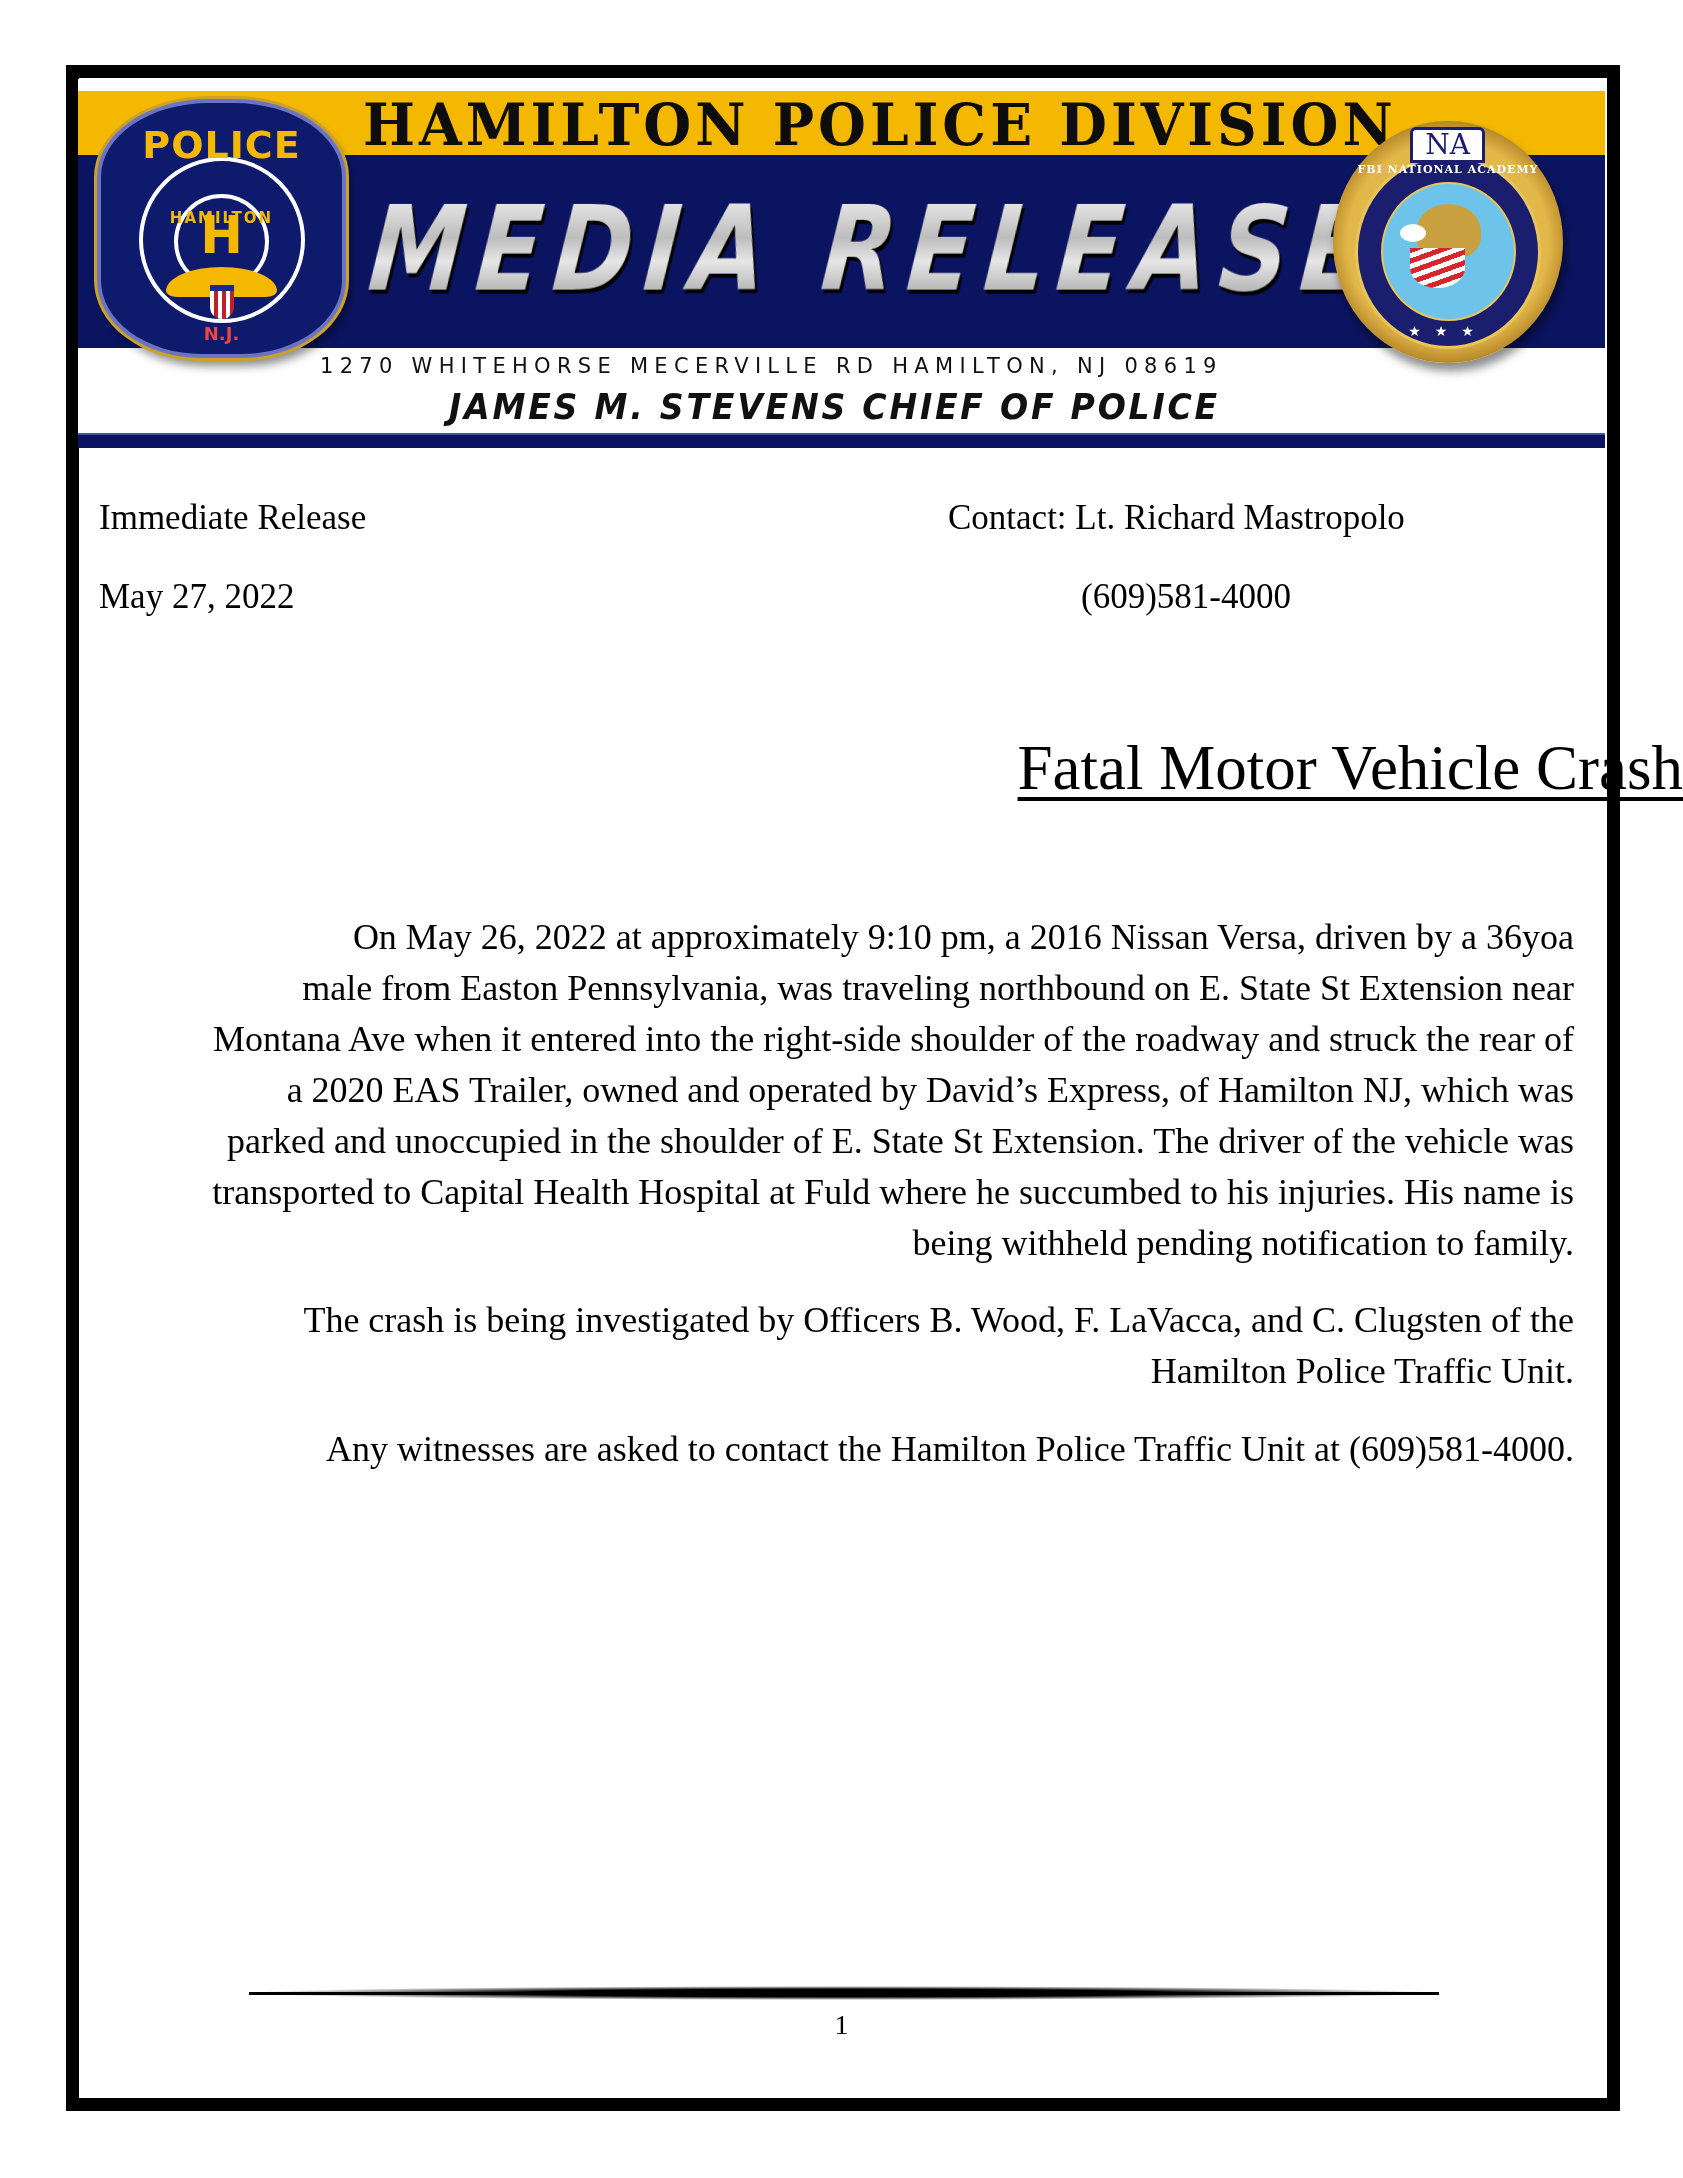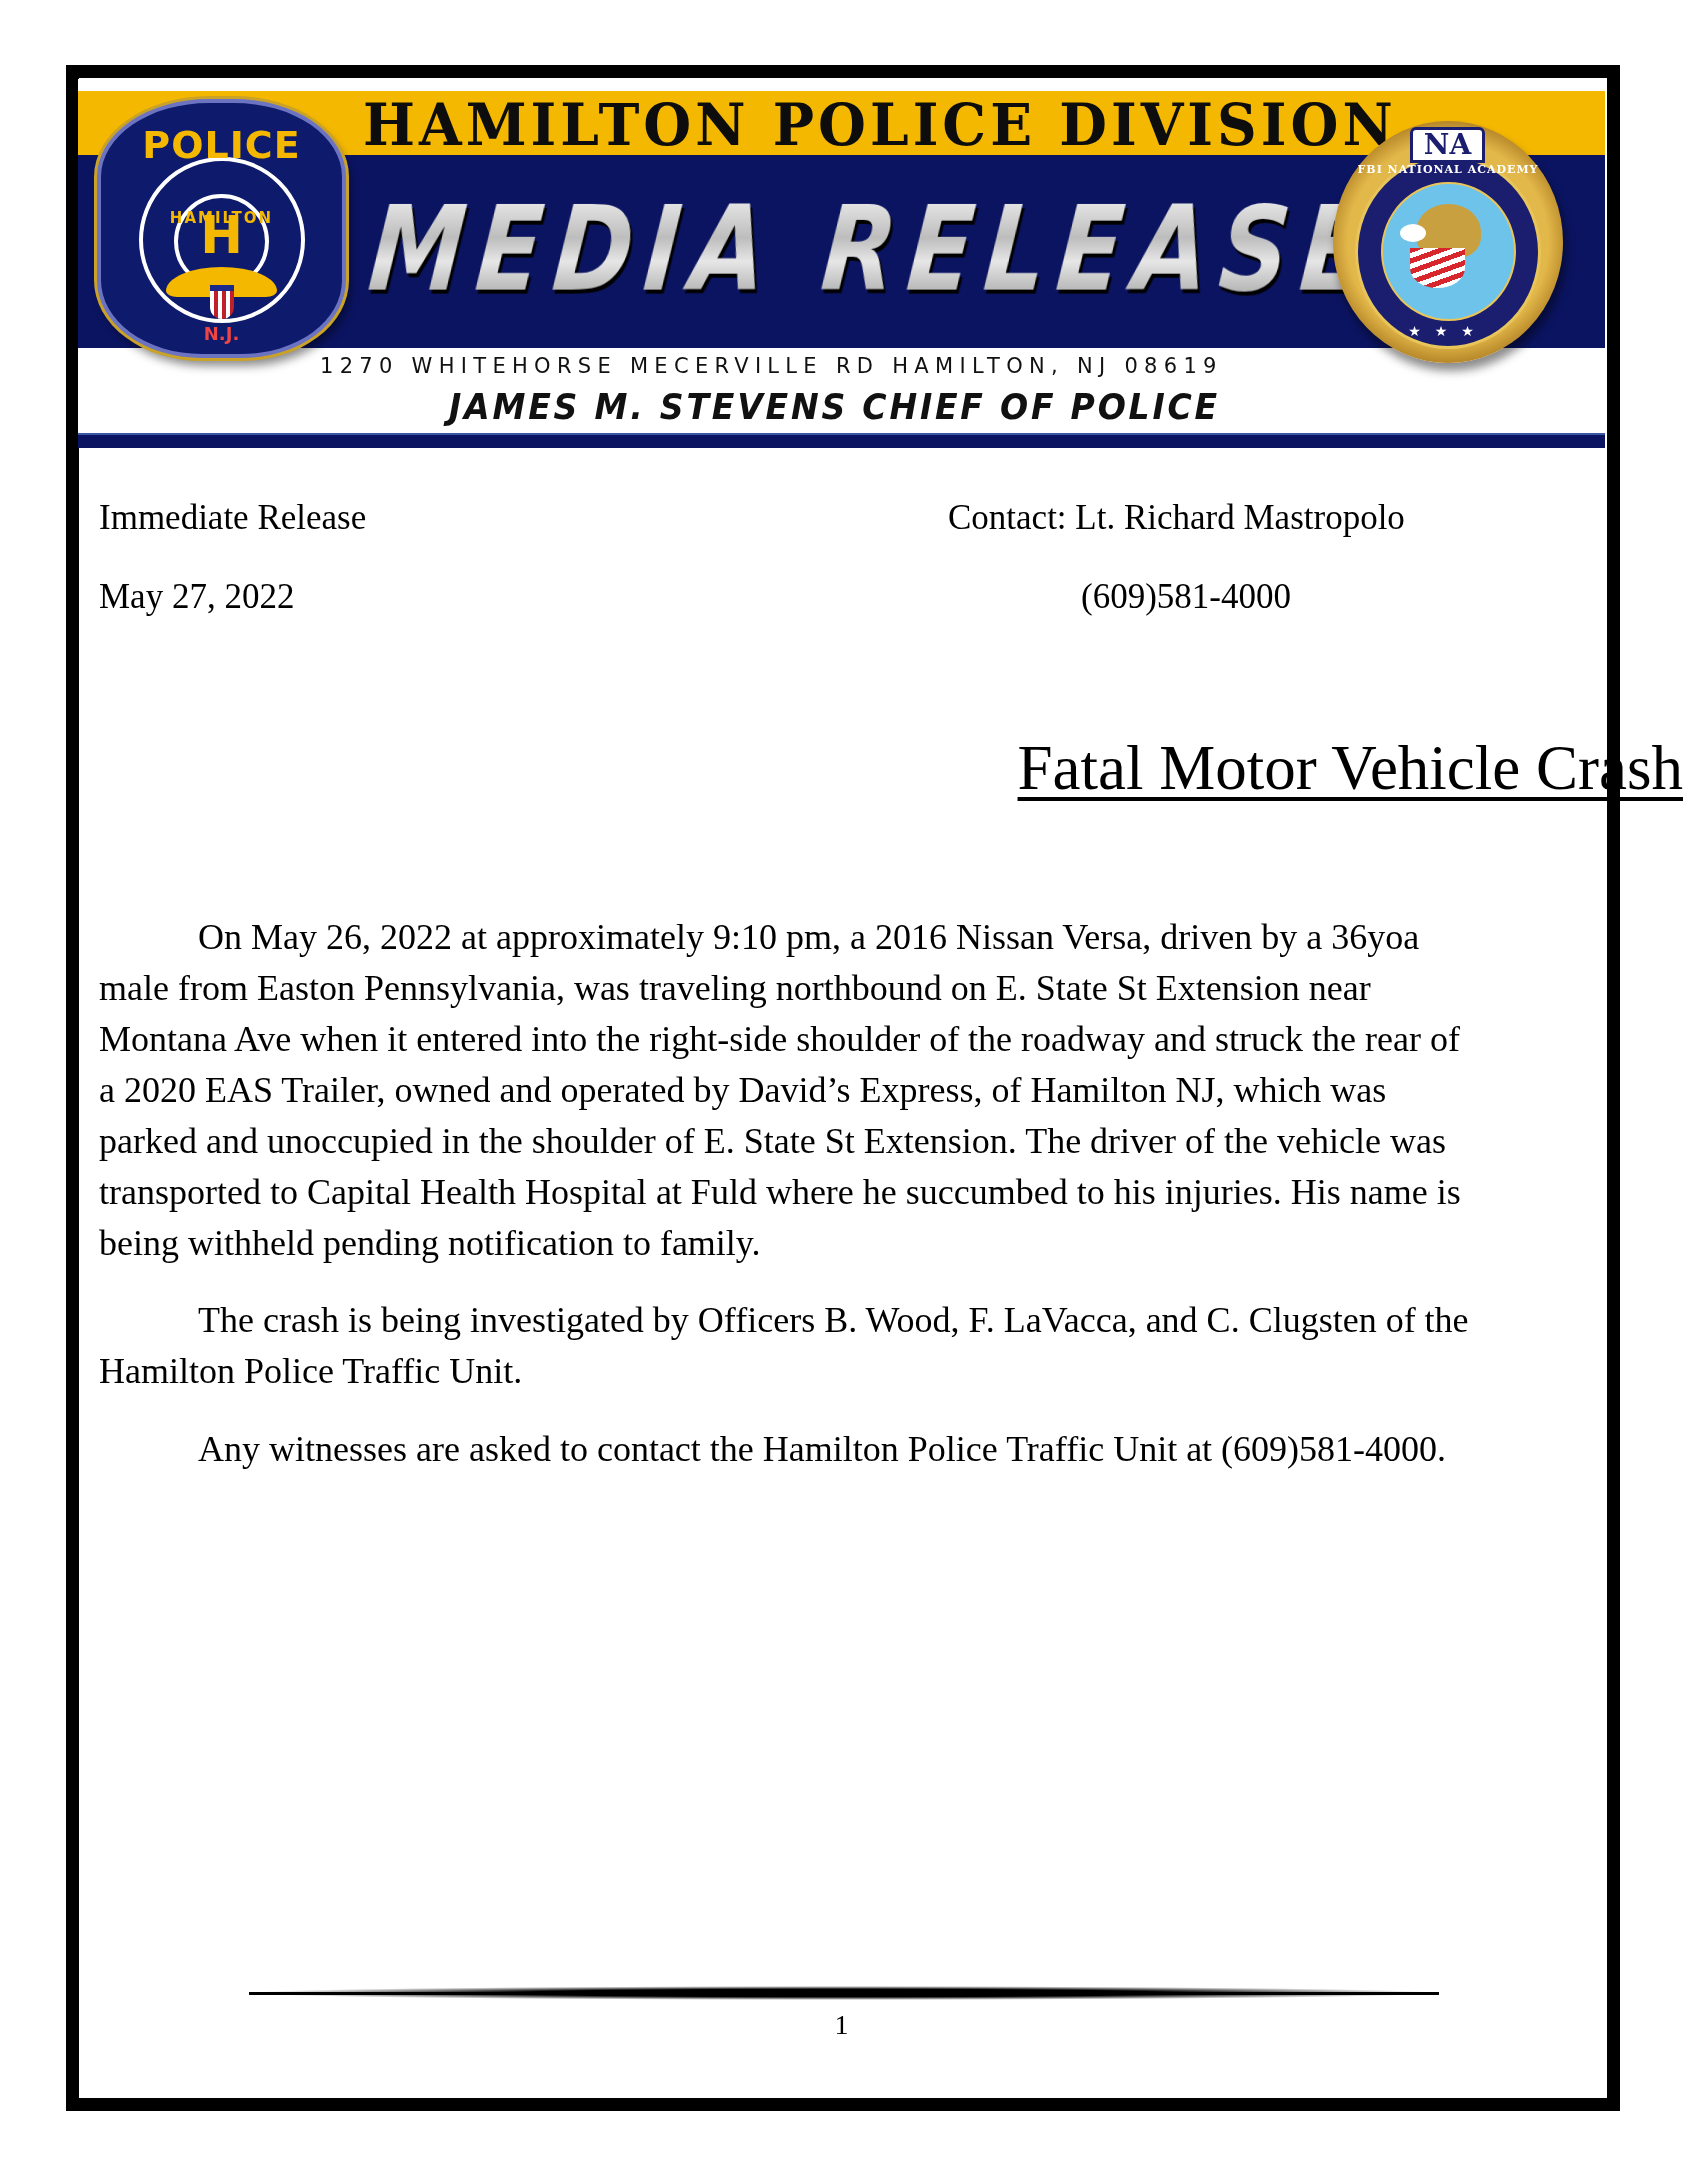--- a/index.html
+++ b/index.html
@@ -63,41 +63,41 @@
   .patch-nj { position: absolute; left: 0; top: 220px; width: 100%; text-align: center; font-family: "DejaVu Sans", sans-serif; font-weight: bold; font-size: 18px; color: #ef4444; }
 
   
   .na-badge {
     position: absolute; left: 1255px; top: 42px; width: 230px; height: 242px; border-radius: 50%;
     background: radial-gradient(circle at 50% 50%, #E3B84A 60%, #B8892A 72%, #8a6316 100%);
     box-shadow: 3px 8px 10px rgba(0,0,0,0.45);
   }
   .na-ring { position: absolute; left: 22px; top: 34px; width: 186px; height: 194px; border-radius: 50%; background: #1B1E6E; border: 3px solid #E8C55A; box-sizing: border-box; }
   .na-center { position: absolute; left: 48px; top: 61px; width: 135px; height: 139px; border-radius: 50%; background: #6EC3EA; border: 2px solid #E8C55A; box-sizing: border-box; }
-  .na-tab { position: absolute; left: 77px; top: 6px; width: 75px; height: 36px; background: #fff; border: 3px solid #1B1E6E; border-radius: 6px 6px 0 0; box-sizing: border-box; text-align: center; font-family: "DejaVu Serif", serif; font-weight: bold; font-size: 28px; line-height: 30px; color: #1B1E6E; }
+  .na-tab { position: absolute; left: 77px; top: 6px; width: 75px; height: 36px; background: #fff; border: 3px solid #1B1E6E; border-radius: 6px 6px 0 0; box-sizing: border-box; text-align: center; font-family: "DejaVu Serif", serif; font-weight: normal; font-size: 28px; line-height: 30px; color: #1B1E6E; }
   .na-arc-text { position: absolute; left: 0; top: 42px; width: 100%; text-align: center; font-family: "DejaVu Serif", serif; font-weight: bold; font-size: 11px; color: #fff; letter-spacing: 1px; }
   .na-eagle { position: absolute; left: 83px; top: 83px; width: 65px; height: 55px; background: #C9A040; border-radius: 50% 50% 40% 40%; }
   .na-eagle-head { position: absolute; left: 67px; top: 103px; width: 26px; height: 18px; background: #fff; border-radius: 50%; }
   .na-flag { position: absolute; left: 77px; top: 127px; width: 55px; height: 40px; background: repeating-linear-gradient(160deg, #d8262d 0 5px, #fff 5px 10px); border-radius: 0 0 50% 50%; }
   .na-stars { position: absolute; left: 0; top: 202px; width: 100%; text-align: center; color: #fff; font-size: 14px; letter-spacing: 14px; font-family: "DejaVu Sans", sans-serif; }
 
   
   .meta { position: absolute; font-size: 35px; line-height: 40px; white-space: nowrap; }
   .meta-left-1 { left: 99px; top: 498px; }
   .meta-left-2 { left: 99px; top: 577px; }
   .meta-right-1 { left: 948px; top: 498px; }
   .meta-right-2 { left: 1081px; top: 577px; }
 
   .headline {
     position: absolute; left: 0; top: 731px; width: 1683px; text-align: right;
     font-size: 63px; line-height: 75px; text-decoration: underline; text-decoration-thickness: 4px; text-underline-offset: 8px;
     white-space: nowrap;
   }
 
-  .body-text { position: absolute; left: 99px; width: 1475px; font-size: 36px; line-height: 51px; }
+  .body-text { position: absolute; left: 99px; width: 1475px; font-size: 36px; line-height: 51px; text-align: right; }
   .body-line { display: block; white-space: nowrap; }
   .indent { padding-left: 99px; }
   .para-1 { top: 912px; }
   .para-2 { top: 1295px; }
   .para-3 { top: 1424px; }
 
   .footer-rule {
     position: absolute; left: 249px; top: 1986px; width: 1190px; height: 14px;
     background: radial-gradient(ellipse 50% 50% at 50% 50%, #000 0%, #000 55%, rgba(0,0,0,0) 100%);
   }

